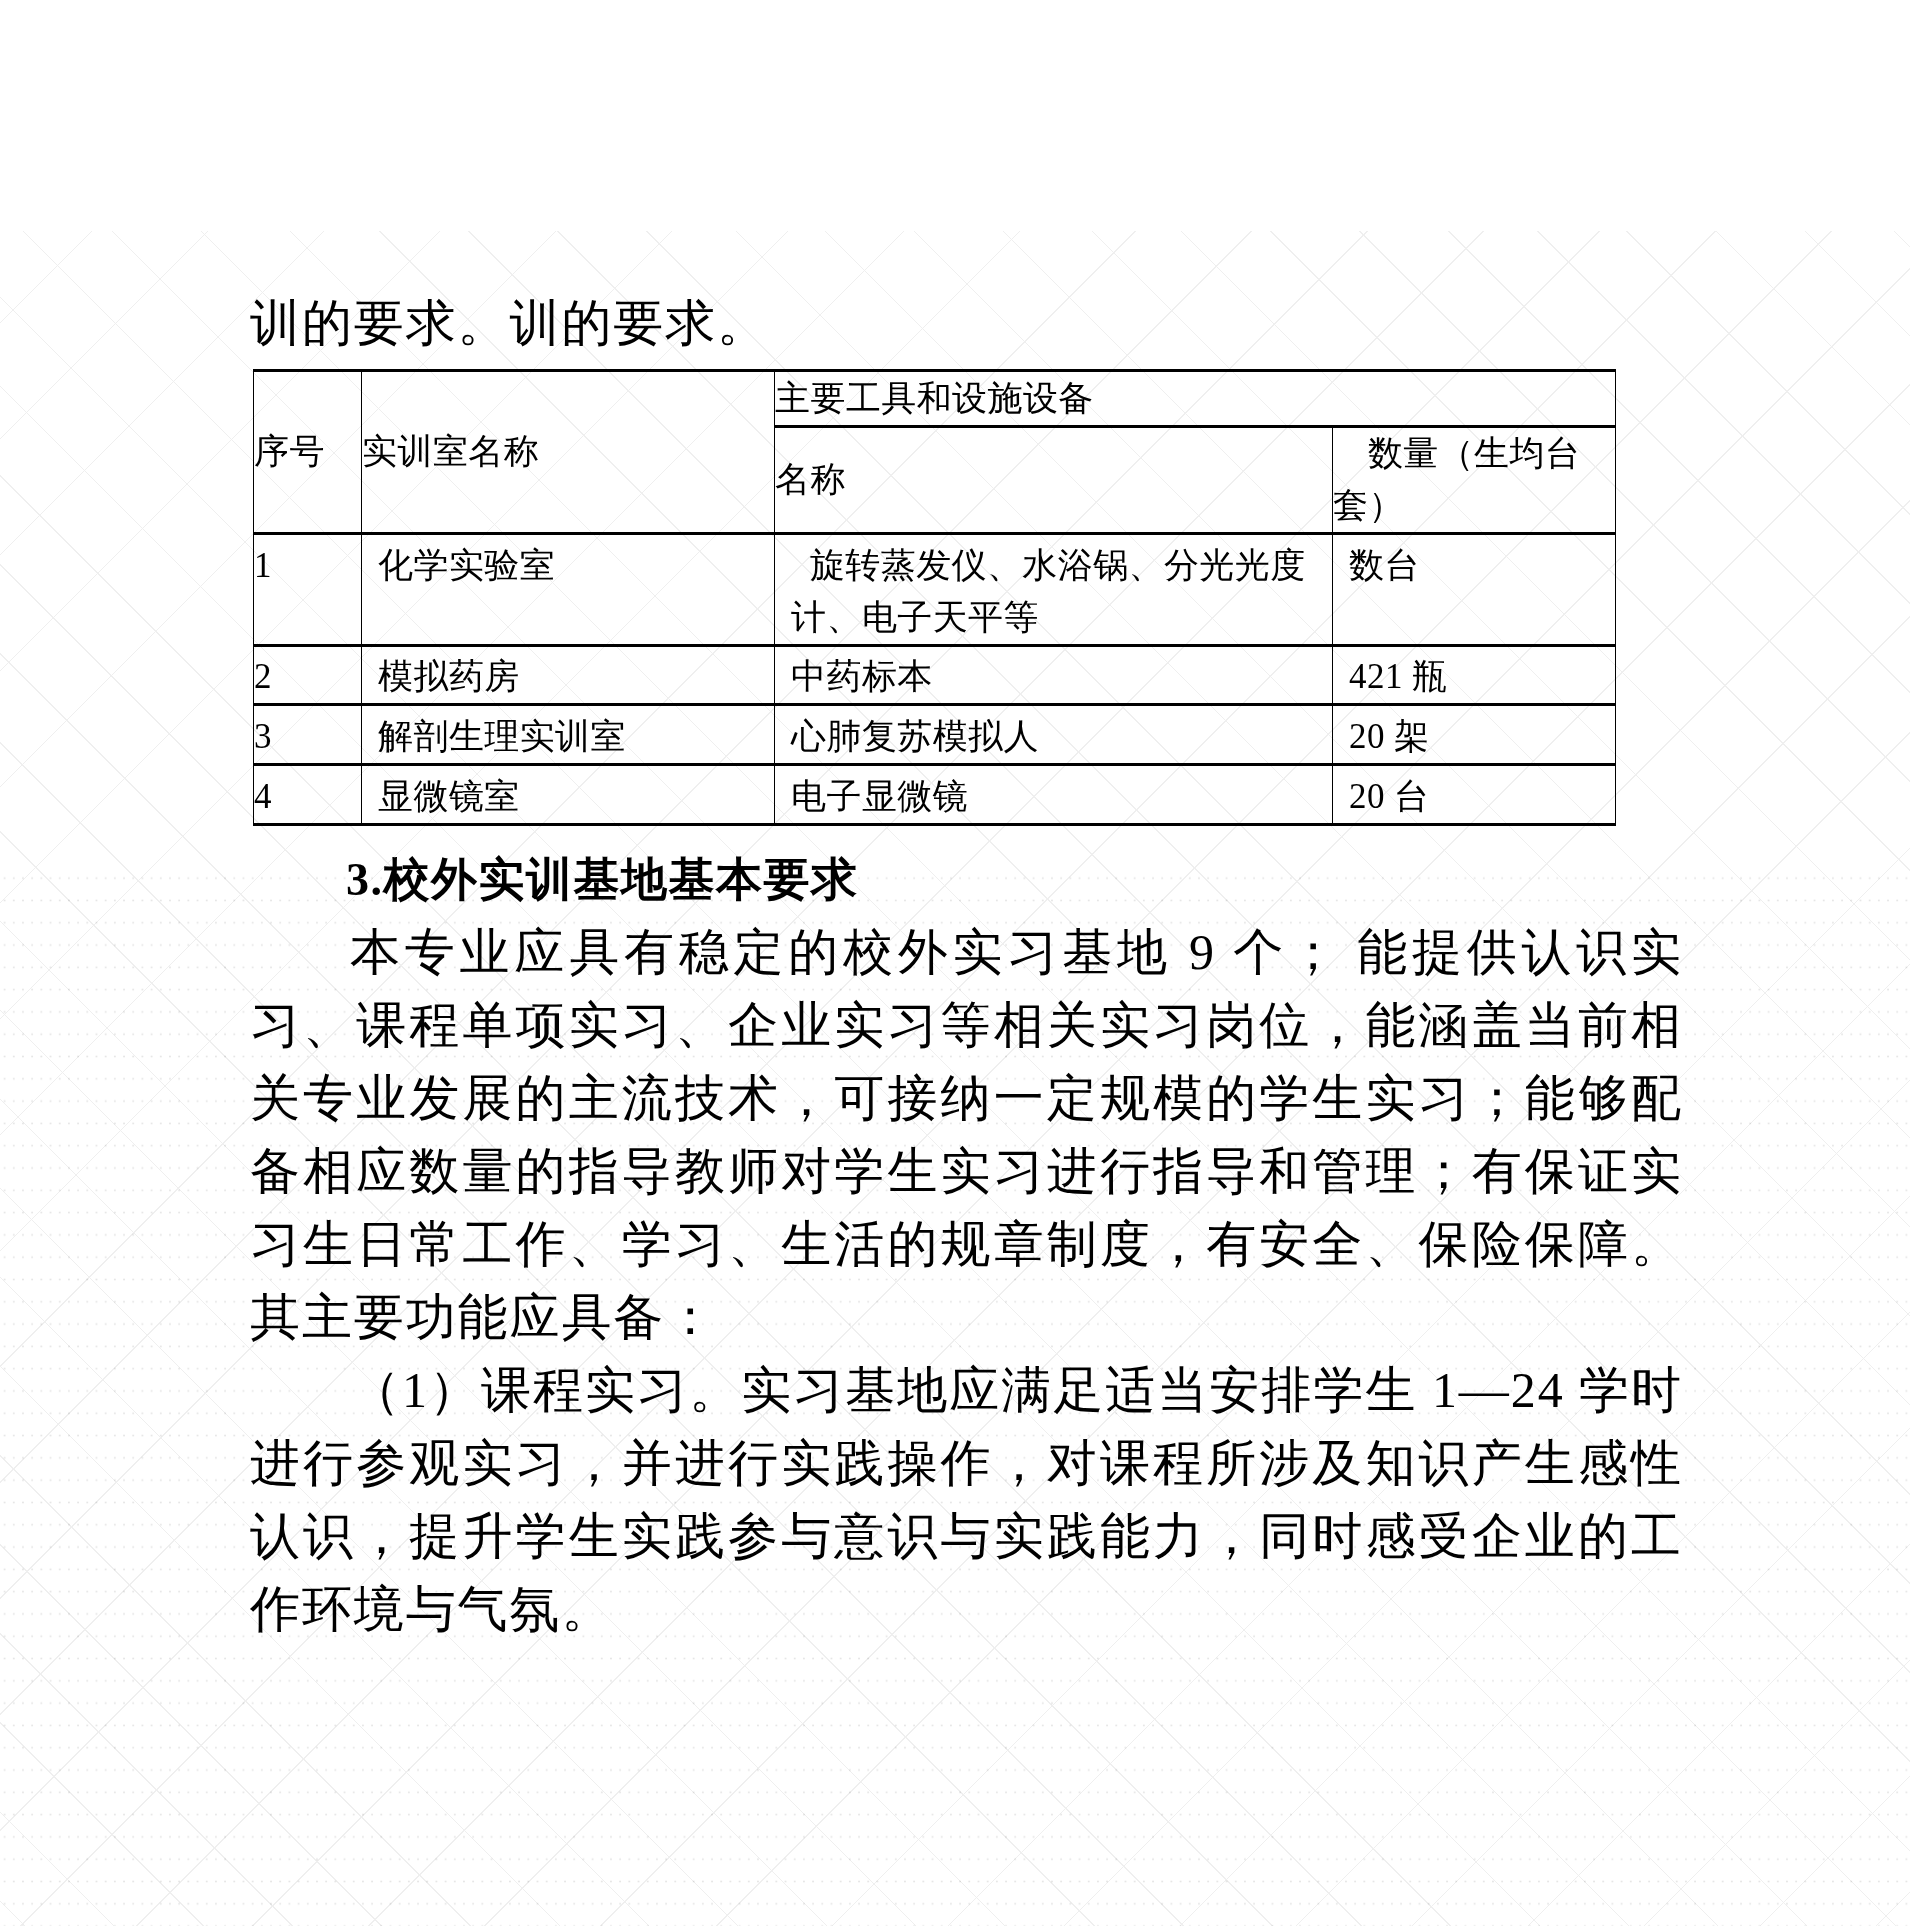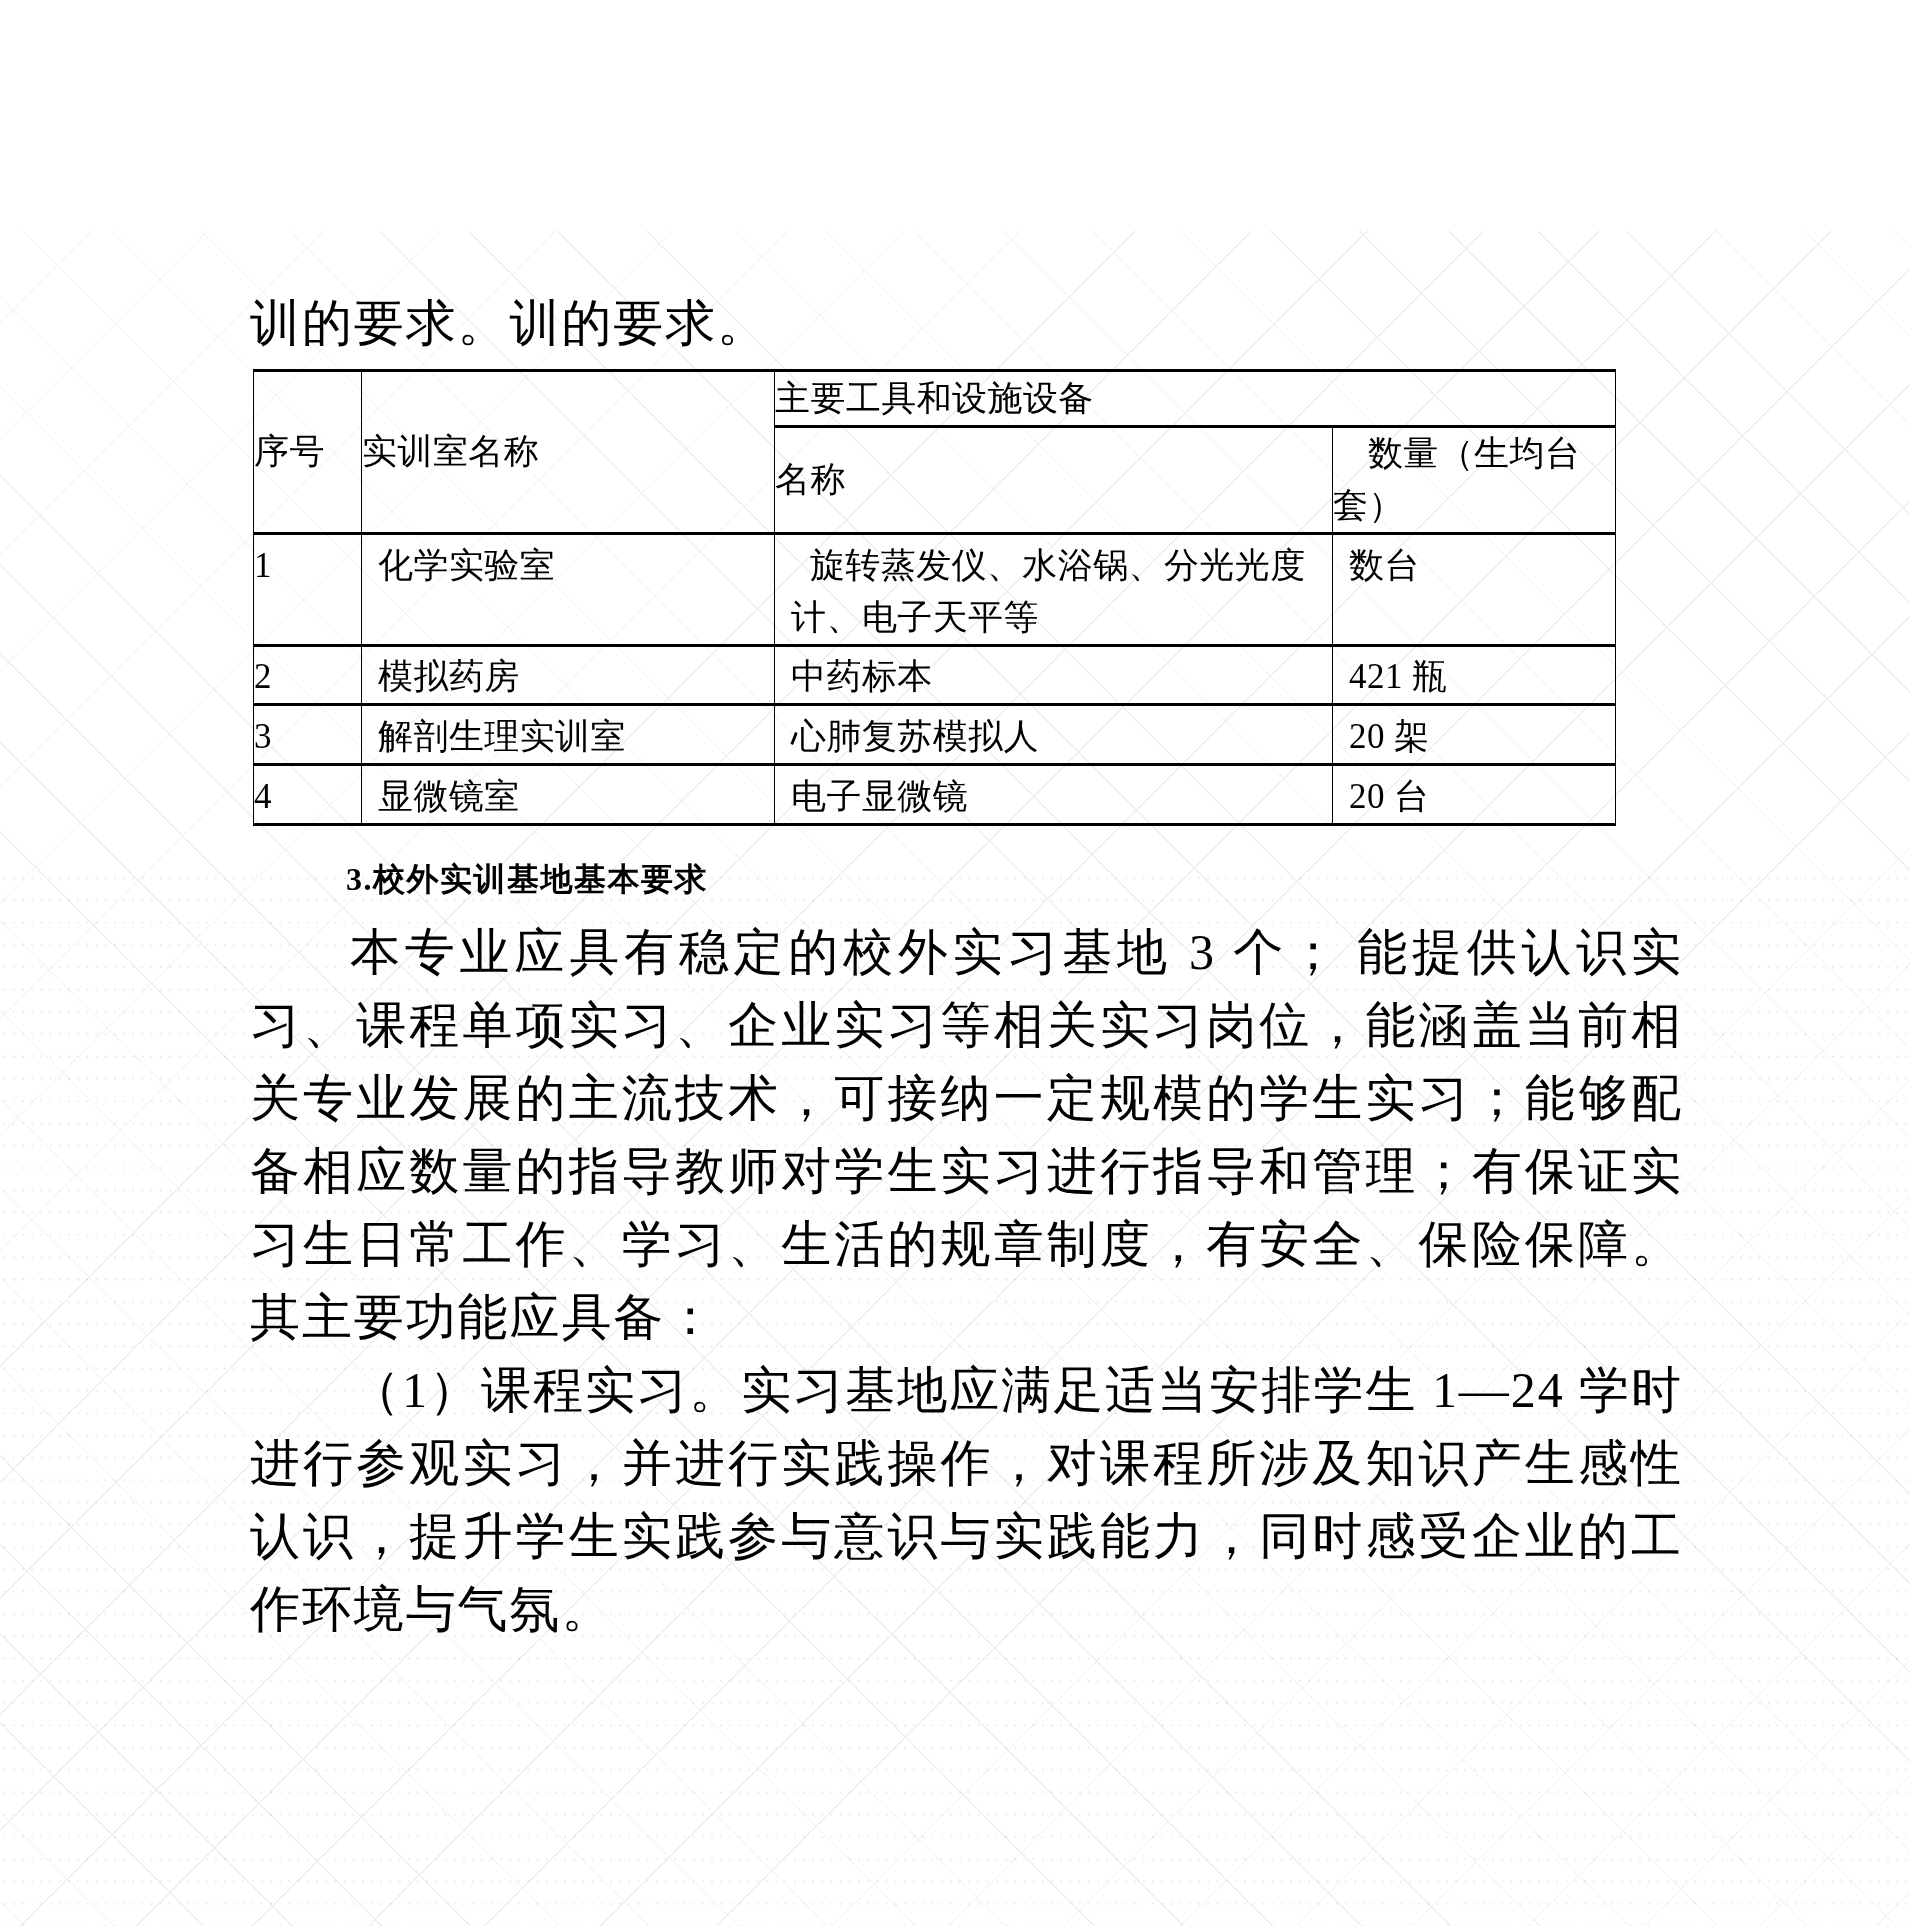--- a/index.html
+++ b/index.html
@@ -42,21 +42,21 @@
     text-align:center;
   }
   table.equip th{vertical-align:middle;height:53px;}
   table.equip td{padding-top:4.6px;}
   table.equip td.c-index{text-align:center;}
   table.equip td.c-room, table.equip td.c-tools, table.equip td.c-qty{padding-left:16px;padding-right:7.7px;}
   table.equip tr.r-tall{height:103px;}
   table.equip tr.r-std{height:53px;}
   
   .sec-heading{
-    margin:0;font-size:32px;line-height:73px;font-weight:bold;
+    margin:0;font-size:46px;line-height:73px;font-weight:bold;
     letter-spacing:1.5px;text-indent:96px;text-align:left;
   }
   .para{ margin:0;text-indent:100px; }
 </style>
 </head>
 <body>
 
 <div class="wm wm-dots"></div>
 <div class="wm wm-diag-page"></div>
 
@@ -105,18 +105,18 @@
           <td class="c-index">4</td>
           <td class="c-room">显微镜室</td>
           <td class="c-tools">电子显微镜</td>
           <td class="c-qty">20 台</td>
         </tr>
       </tbody>
   </table>
 
   <div id="sections">
       <h3 class="sec-heading">3.校外实训基地基本要求</h3>
-      <p class="para">本专业应具有稳定的校外实习基地 3 个； 能提供认识实习、课程单项实习、企业实习等相关实习岗位，能涵盖当前相关专业发展的主流技术，可接纳一定规模的学生实习；能够配备相应数量的指导教师对学生实习进行指导和管理；有保证实习生日常工作、学习、生活的规章制度，有安全、保险保障。其主要功能应具备：</p>
+      <p class="para">本专业应具有稳定的校外实习基地 9 个； 能提供认识实习、课程单项实习、企业实习等相关实习岗位，能涵盖当前相关专业发展的主流技术，可接纳一定规模的学生实习；能够配备相应数量的指导教师对学生实习进行指导和管理；有保证实习生日常工作、学习、生活的规章制度，有安全、保险保障。其主要功能应具备：</p>
       <p class="para">（1）课程实习。实习基地应满足适当安排学生 1—24 学时进行参观实习，并进行实践操作，对课程所涉及知识产生感性认识，提升学生实践参与意识与实践能力，同时感受企业的工作环境与气氛。</p>
     </div>
 
 </div>
 
 
 </body></html>

